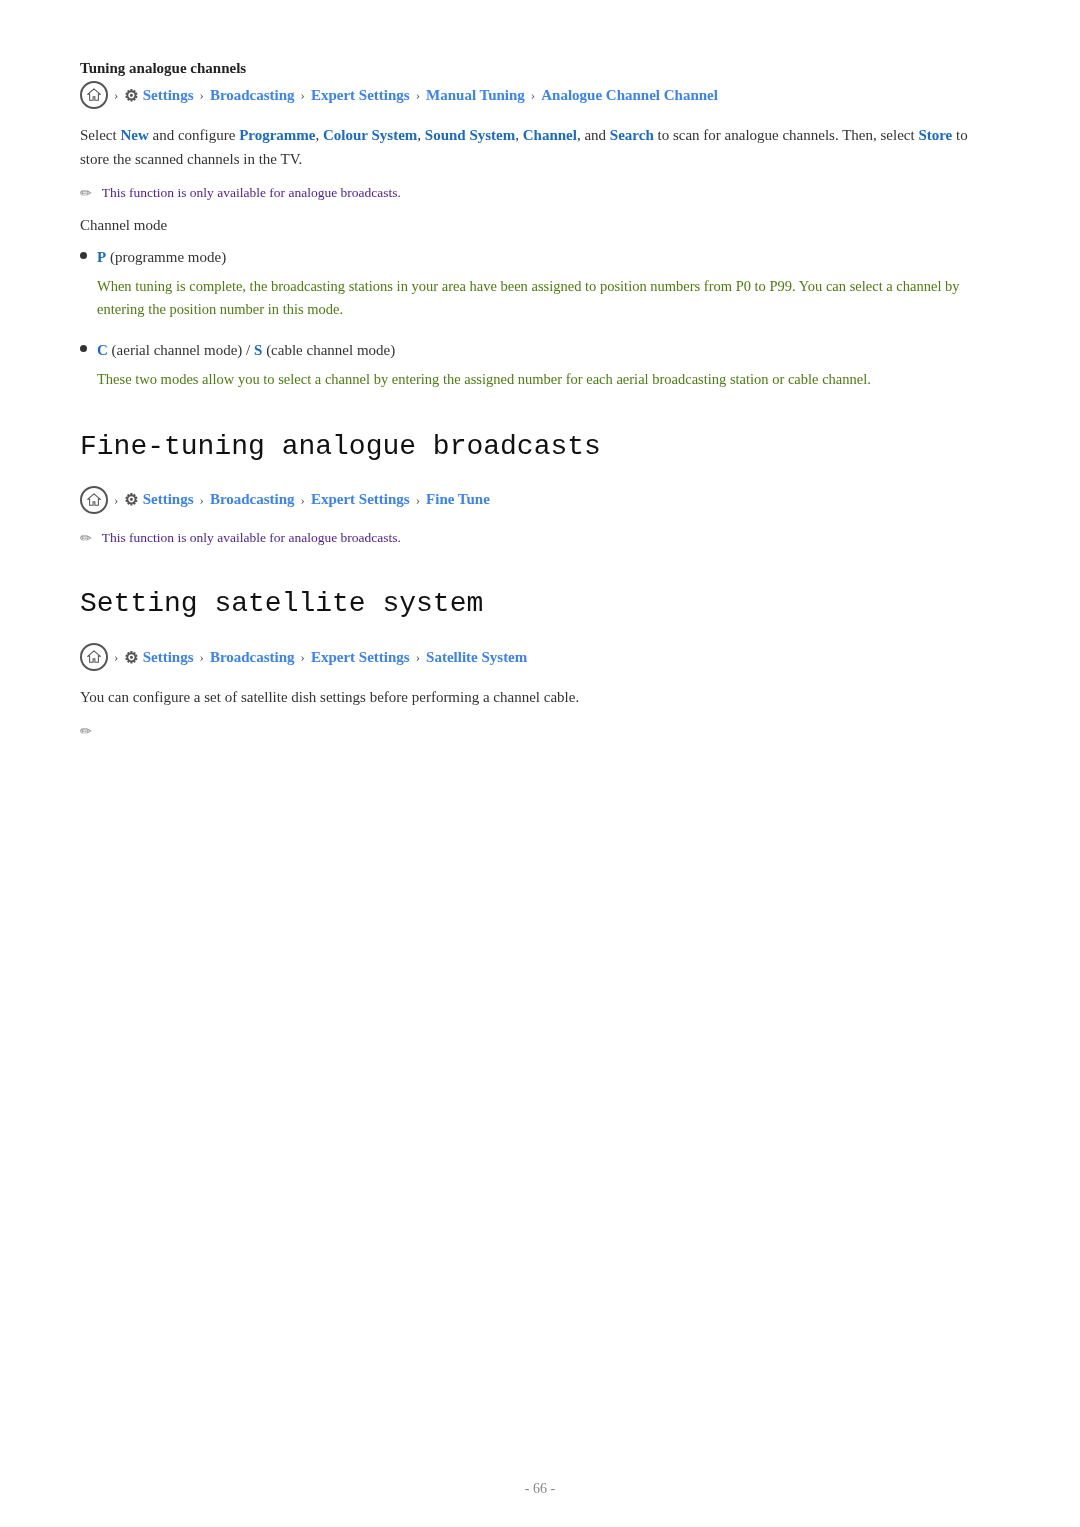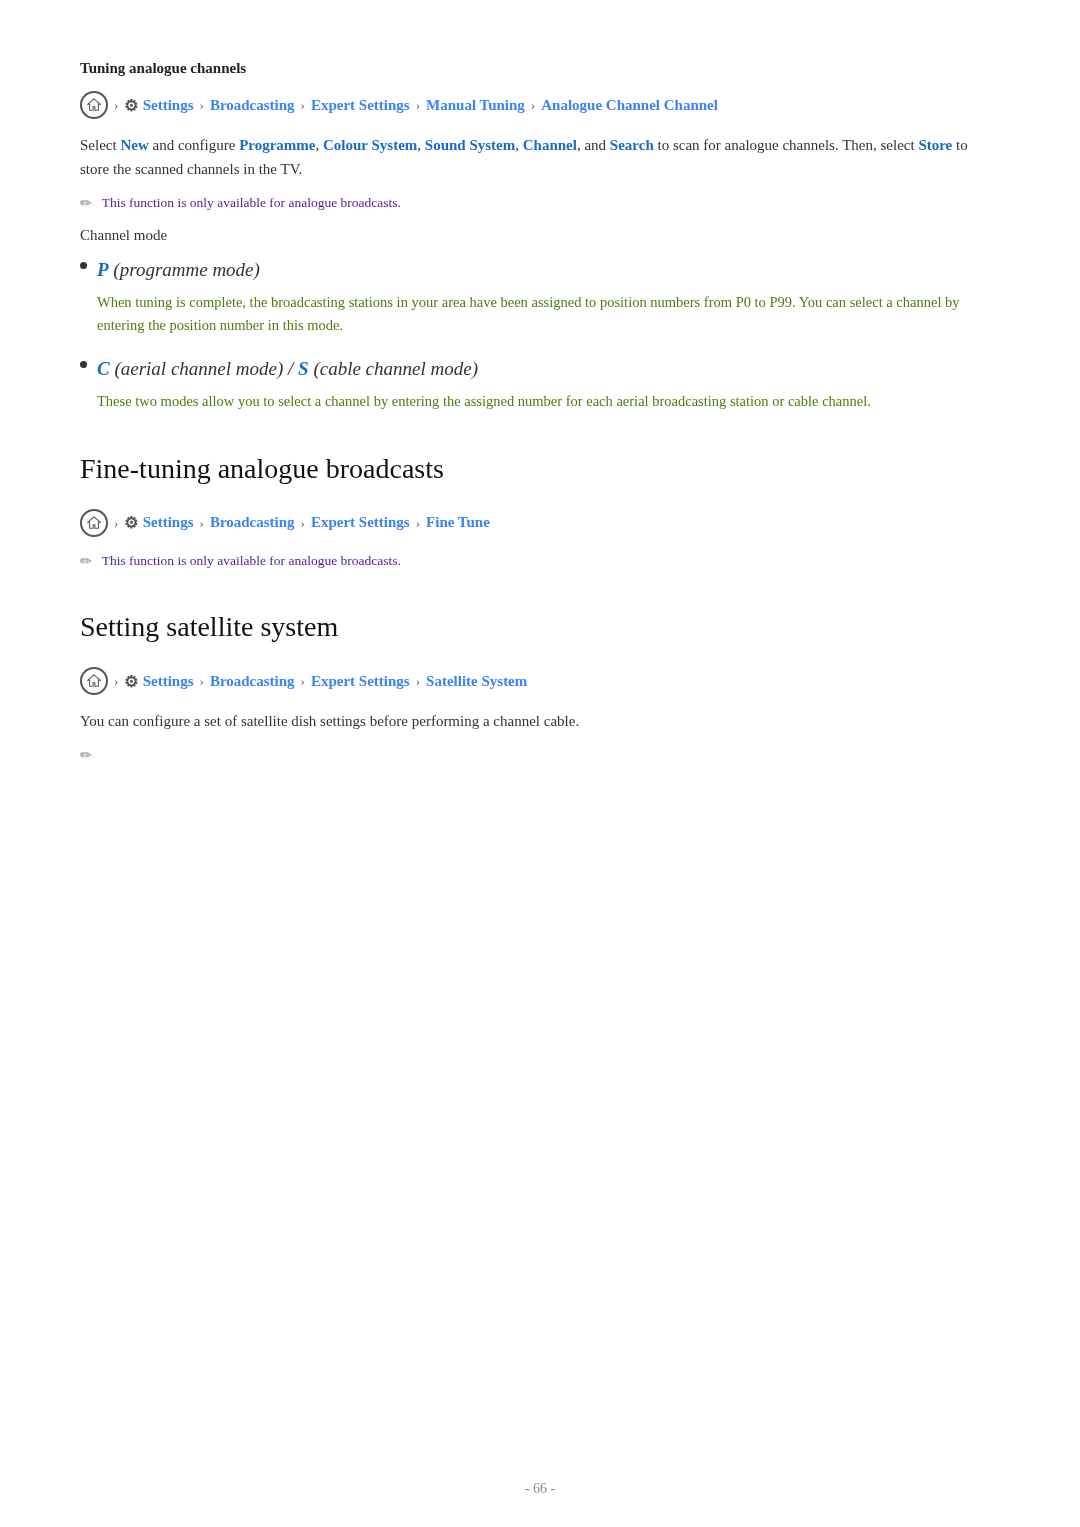--- a/index.html
+++ b/index.html
@@ -16,21 +16,21 @@
     }
 
     .section {
       margin-bottom: 40px;
     }
 
     .section-heading-small {
       font-size: 15px;
       font-weight: bold;
       color: #222;
-      margin-bottom: 14px;
+      margin-bottom: 4px;
     }
 
     .nav-path {
       display: flex;
       align-items: center;
       flex-wrap: wrap;
       gap: 4px;
       margin-bottom: 14px;
       font-size: 15px;
     }
@@ -121,45 +121,44 @@
       border-radius: 50%;
       margin-top: 6px;
       flex-shrink: 0;
     }
 
     .bullet-content {
       flex: 1;
     }
 
     .bullet-title {
-      font-size: 19px;
+      font-size: 15px;
       color: #333;
       margin-bottom: 6px;
       line-height: 1.5;
-      font-style: italic;
     }
 
     .bullet-title .highlight {
       color: #1a6ac8;
       font-weight: 700;
     }
 
     .bullet-desc {
       font-size: 14.5px;
       color: #4d7c0f;
       line-height: 1.6;
       margin-left: 0;
     }
 
     .large-heading {
       font-size: 28px;
       font-weight: 400;
       color: #111;
       margin-bottom: 24px;
-      font-family: Liberation Serif, serif;
+      font-family: Liberation Mono, monospace;
     }
 
     .page-footer {
       position: absolute;
       bottom: 30px;
       left: 0;
       right: 0;
       text-align: center;
       font-size: 14px;
       color: #888;

